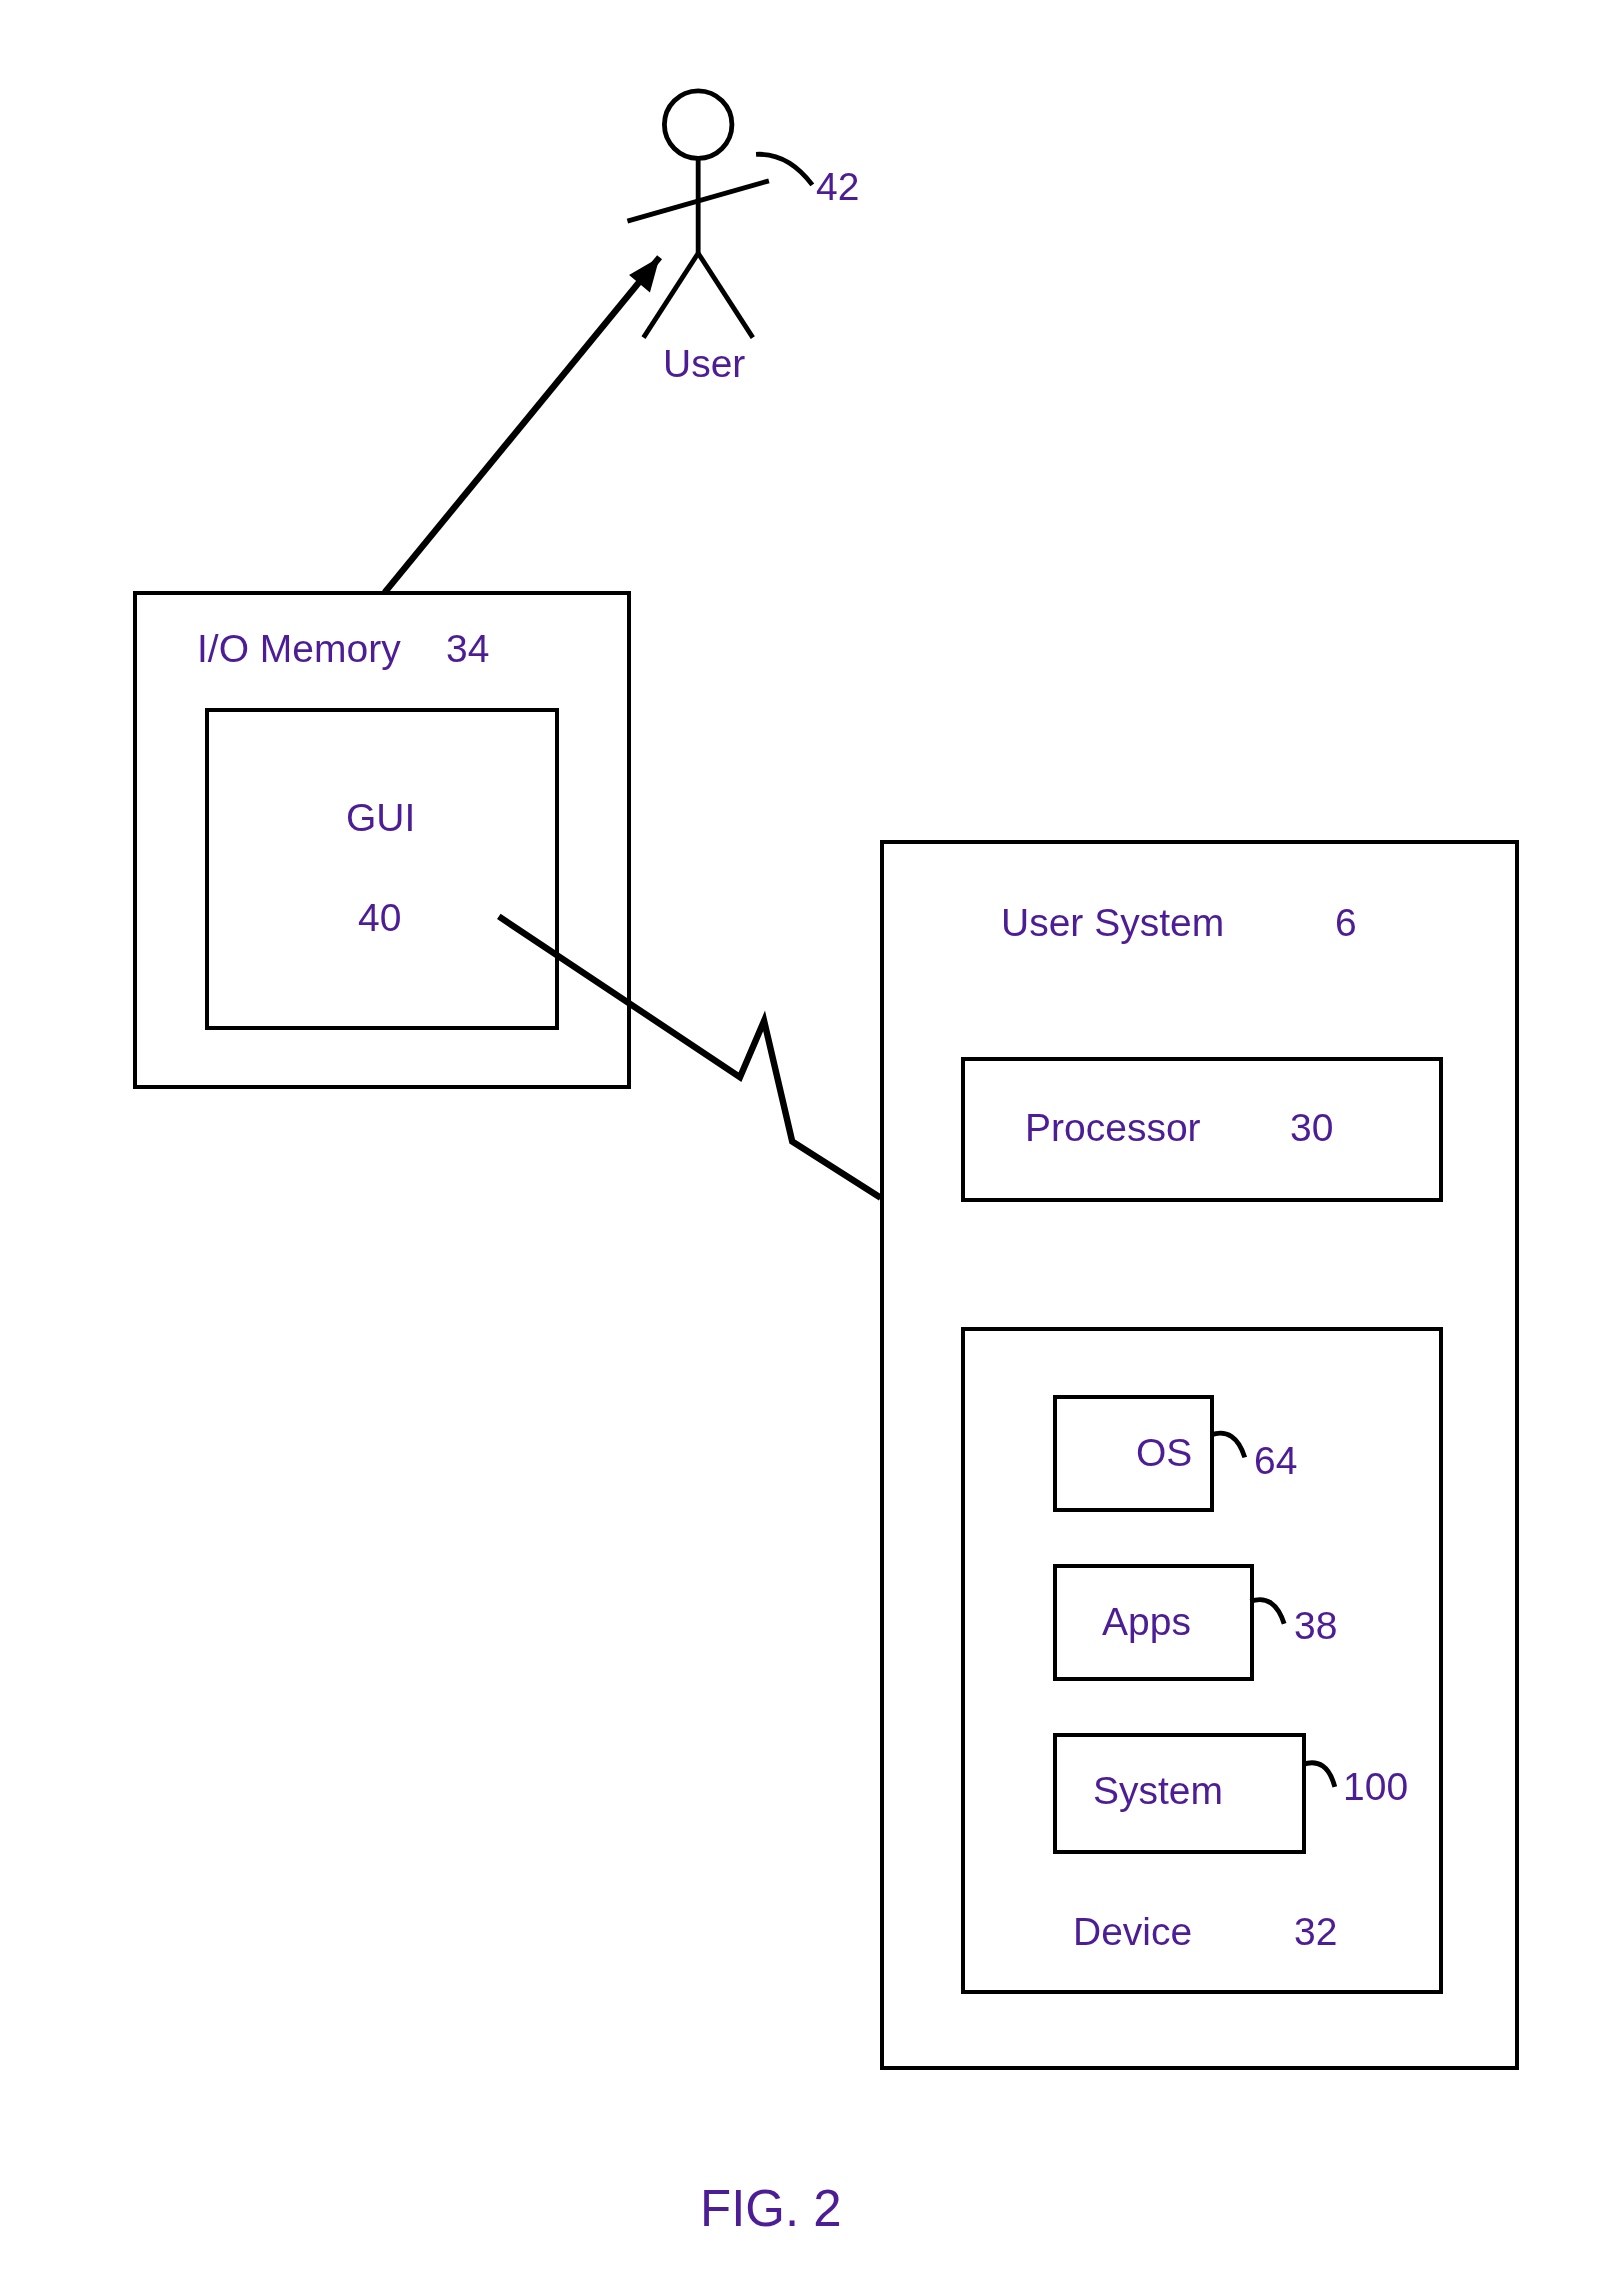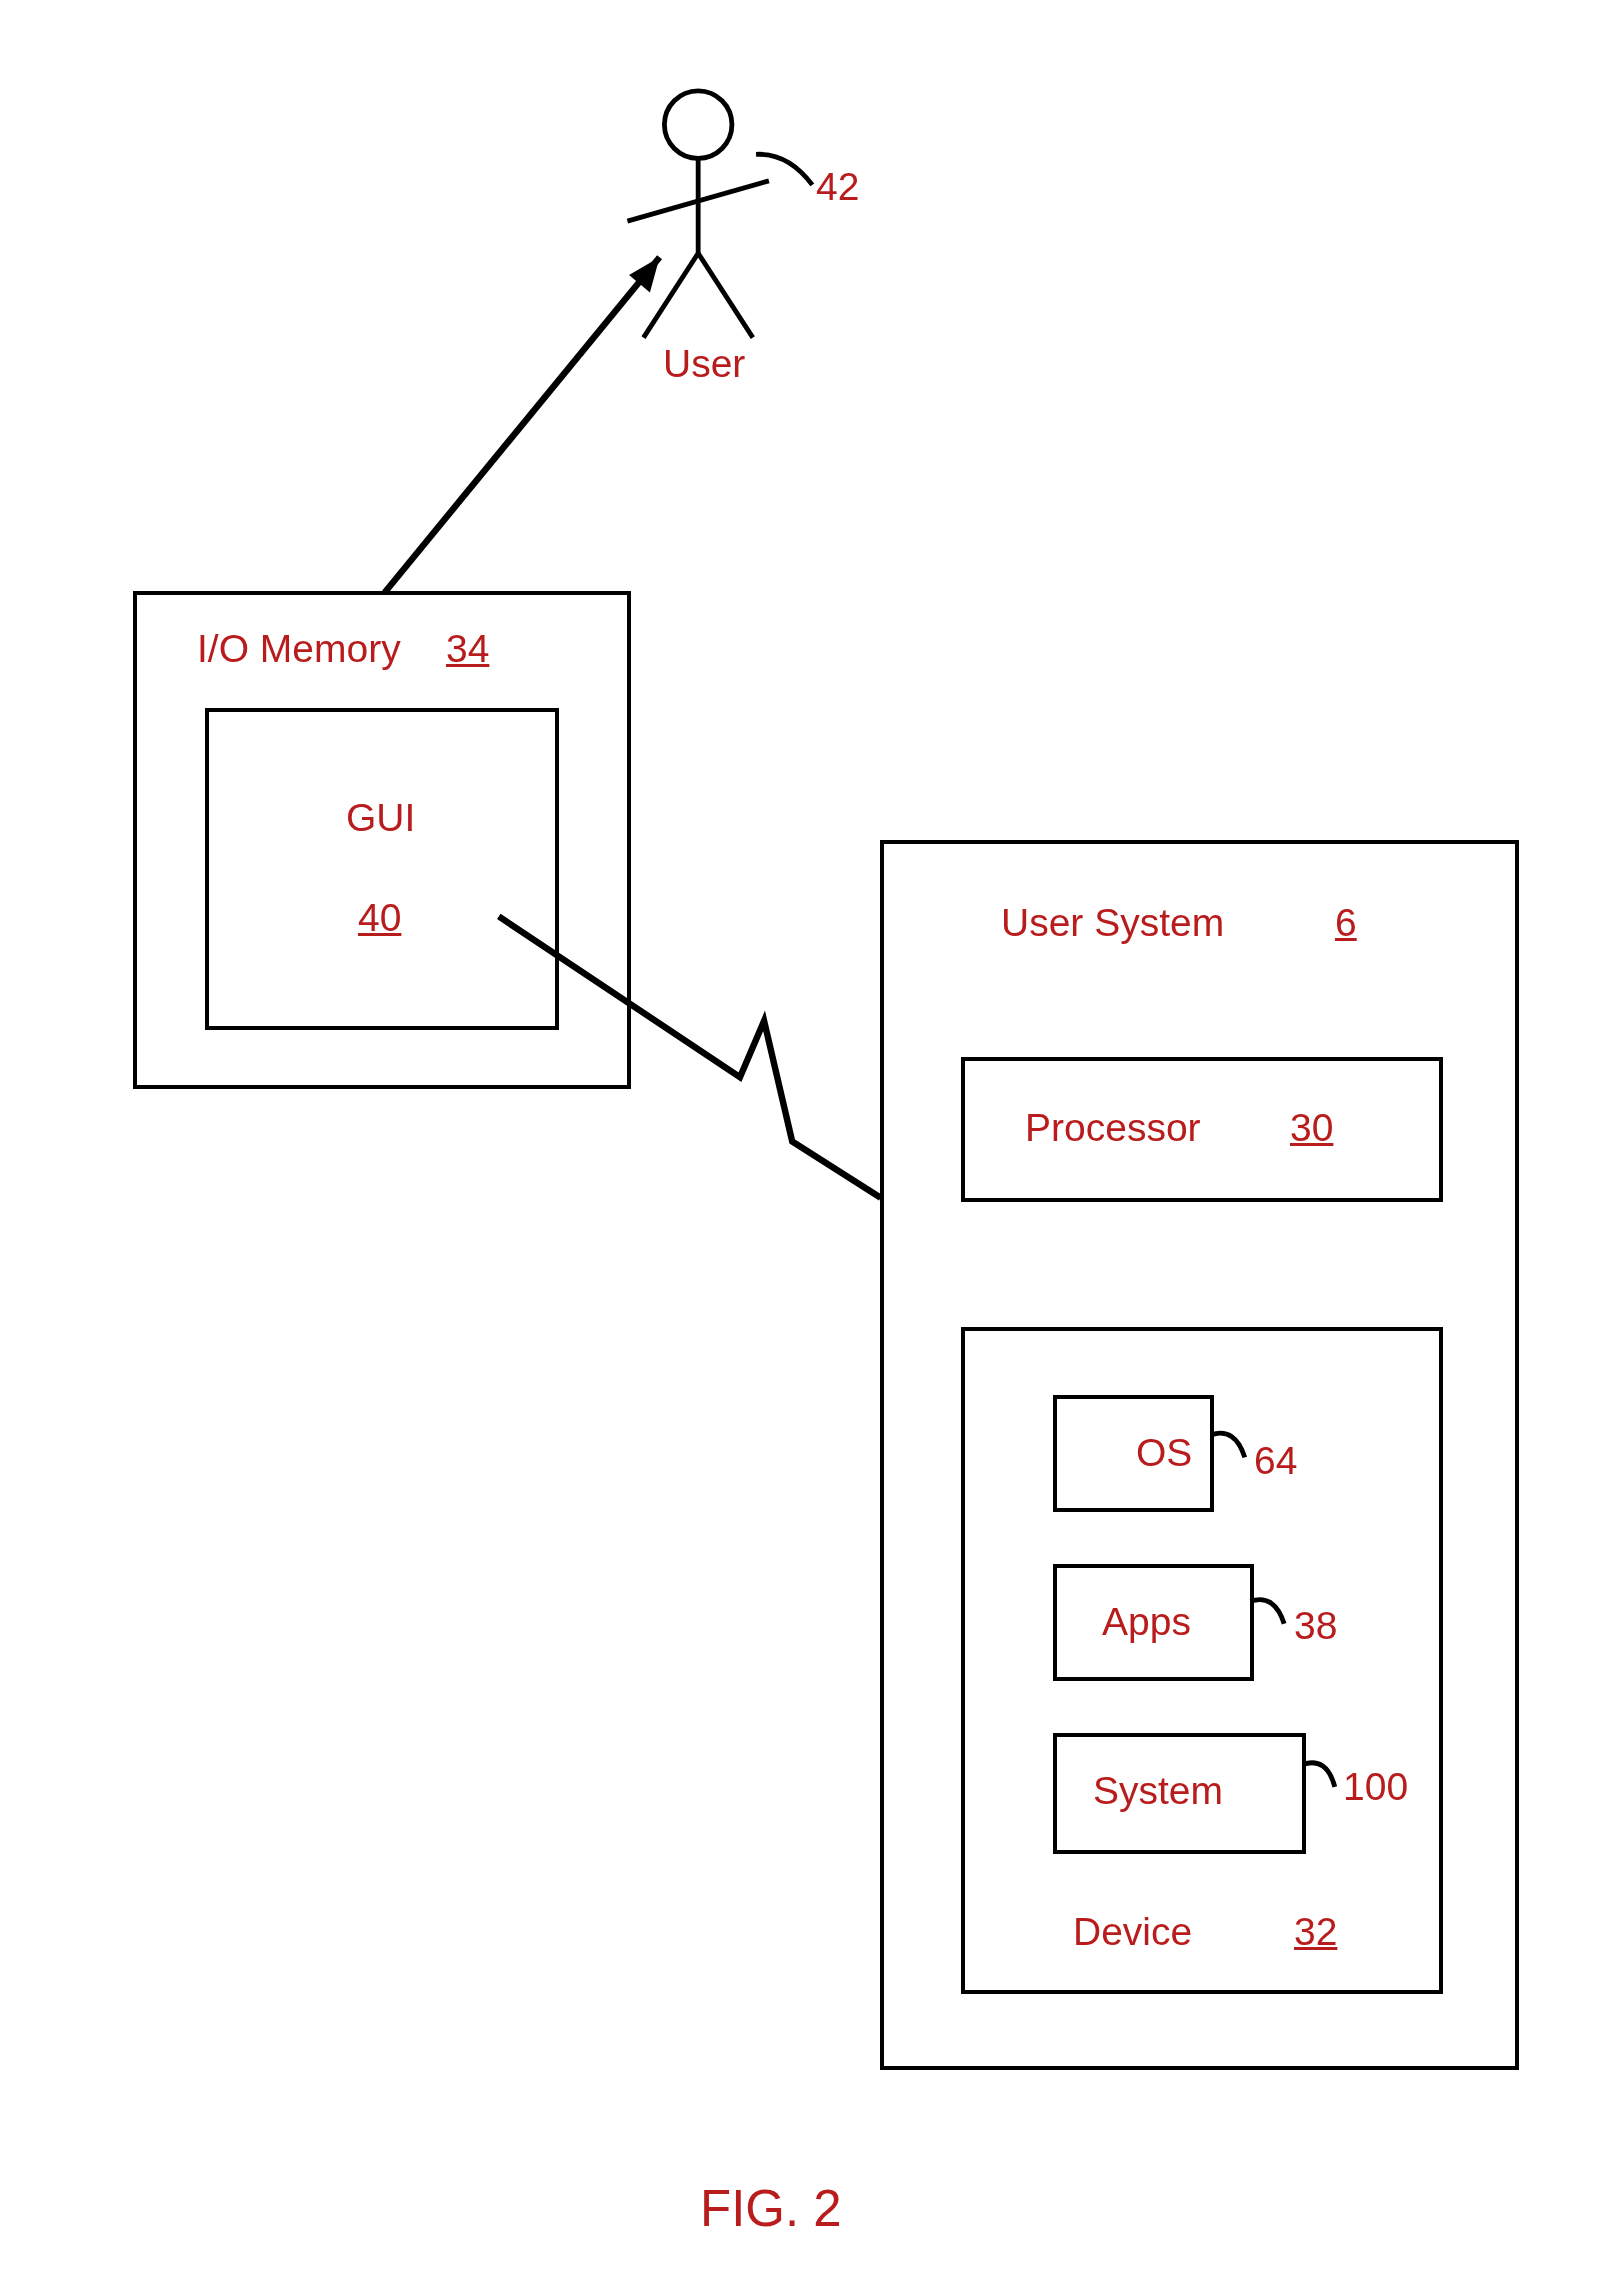--- a/index.html
+++ b/index.html
@@ -1,19 +1,19 @@
 <!DOCTYPE html>
 <html style="font-size:13px"><head>
 <meta charset="utf-8">
 <style>
   html,body{margin:0;padding:0;background:#fff;font-family:Arial,Helvetica,sans-serif}
   #stage{position:relative;width:1619px;height:2295px;background:#fff}
   .box{position:absolute;border:4.8px solid #000;box-sizing:border-box}
-  .txt{position:absolute;font-size:39px;color:#b91c1c;white-space:nowrap}
-  .u{text-decoration:underline}
+  .txt{position:absolute;font-size:39px;color:#4c1d95;white-space:nowrap}
+  .u{}
   svg{position:absolute;left:0;top:0}
 </style>
 </head>
 <body>
 
 <div id="stage">
 
   <svg width="1619" height="2295" viewBox="0 0 2013 2855">
 
     <circle cx="868" cy="155" r="42" fill="none" stroke="#000" stroke-width="6"></circle>

